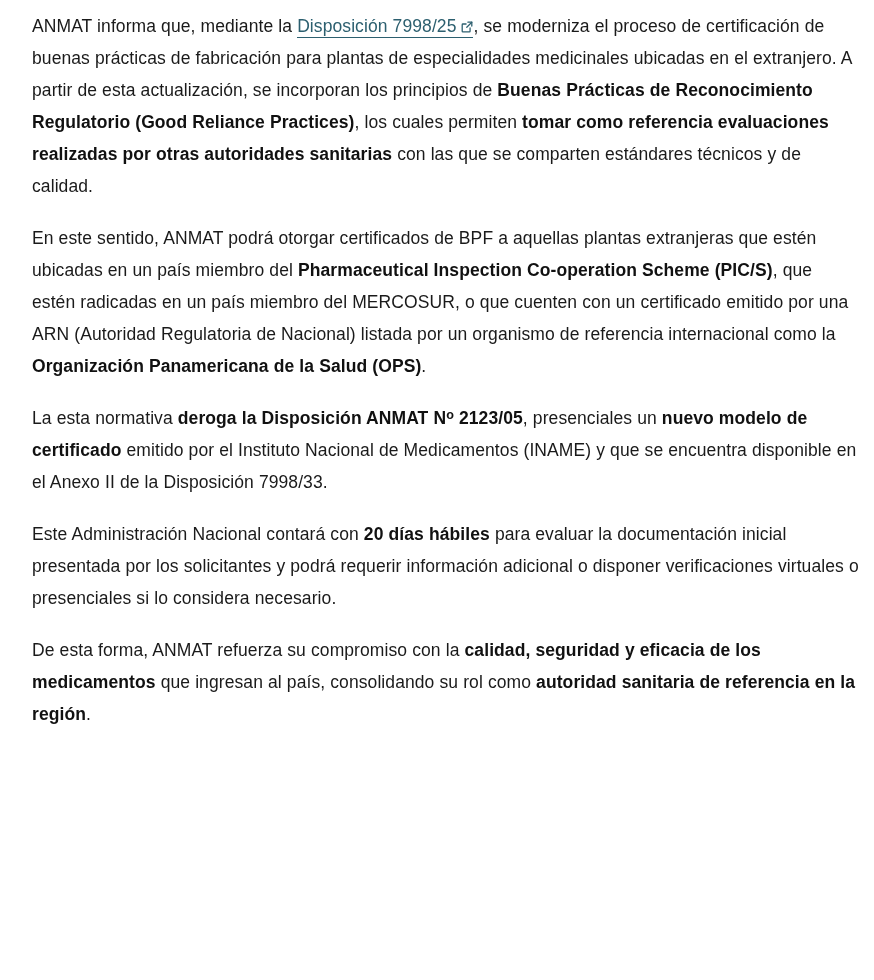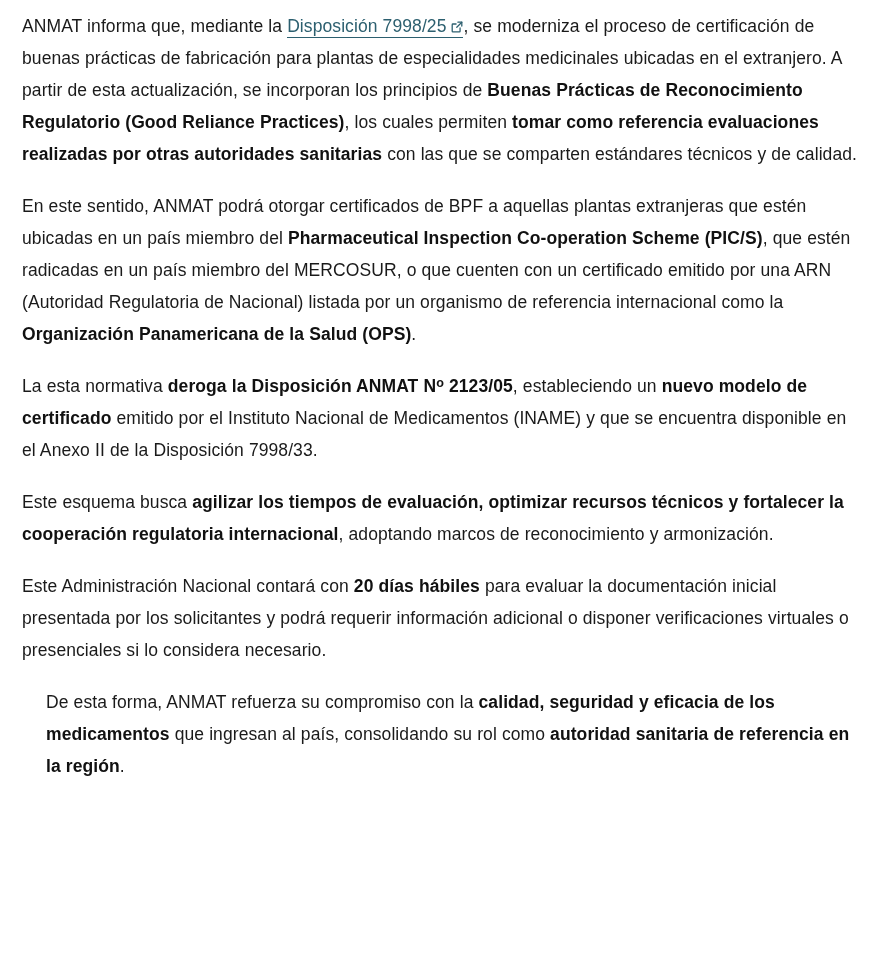--- a/index.html
+++ b/index.html
@@ -13,35 +13,34 @@
     height: 980px;
     overflow: hidden;
     font-family: "Liberation Sans", "DejaVu Sans", sans-serif;
     color: #1a1a1a;
     -webkit-font-smoothing: antialiased;
   }
 
   .article {
     box-sizing: border-box;
     width: 874px;
-    padding: 10px 14px 0 22px;
+    padding: 10px 14px 0 32px;
   }
 
   .para {
     margin: 0 0 20px 0;
     font-size: 17.5px;
     line-height: 32px;
     letter-spacing: 0.005em;
     color: #1a1a1a;
     text-align: left;
     word-spacing: 0.005em;
   }
   .para:last-child {
     margin-bottom: 0;
-    margin-left: 24px;
   }
 
   
   .b {
     font-weight: 700;
     color: #111111;
   }
 
   
   .xlink {
@@ -85,26 +84,23 @@
             <path d="M14.4 1.6L7.7 8.3" stroke="currentColor" stroke-width="1.7" stroke-linecap="round" stroke-linejoin="round"></path>
             <path d="M12.1 9.3v4.3a.9.9 0 0 1-.9.9H2.5a.9.9 0 0 1-.9-.9V4.9a.9.9 0 0 1 .9-.9h4.3" stroke="currentColor" stroke-width="1.7" stroke-linecap="round" stroke-linejoin="round"></path>
           </svg></span></a><span>, se moderniza el proceso de certificación de buenas prácticas de fabricación para plantas de especialidades medicinales ubicadas en el extranjero. A partir de esta actualización, se incorporan los principios de </span><span class="b">Buenas Prácticas de Reconocimiento Regulatorio (Good Reliance Practices)</span><span>, los cuales permiten </span><span class="b">tomar como referencia evaluaciones realizadas por otras autoridades sanitarias</span><span> con las que se comparten estándares técnicos y de calidad.</span>
   </p>
 
   <p class="para">
     <span>En este sentido, ANMAT podrá otorgar certificados de BPF a aquellas plantas extranjeras que estén ubicadas en un país miembro del </span><span class="b">Pharmaceutical Inspection Co-operation Scheme (PIC/S)</span><span>, que estén radicadas en un país miembro del MERCOSUR, o que cuenten con un certificado emitido por una ARN (Autoridad Regulatoria de Nacional) listada por un organismo de referencia internacional como la </span><span class="b">Organización Panamericana de la Salud (OPS)</span><span>.</span>
   </p>
 
   <p class="para">
-    <span>La esta normativa </span><span class="b">deroga la Disposición ANMAT N<span class="ord">o</span> 2123/05</span><span>, estableciendo un </span><span class="b">nuevo modelo de certificado</span><span> emitido por el Instituto Nacional de Medicamentos (INAME) y que se encuentra disponible en el Anexo II de la Disposición 7998/33.</span>
+    <span>La esta normativa </span><span class="b">deroga la Disposición ANMAT N<span class="ord">o</span> 2123/05</span><span>, presenciales un </span><span class="b">nuevo modelo de certificado</span><span> emitido por el Instituto Nacional de Medicamentos (INAME) y que se encuentra disponible en el Anexo II de la Disposición 7998/33.</span>
   </p>
 
-  <p class="para">
-    <span>Este esquema busca </span><span class="b">agilizar los tiempos de evaluación, optimizar recursos técnicos y fortalecer la cooperación regulatoria internacional</span><span>, adoptando marcos de reconocimiento y armonización.</span>
-  </p>
 
   <p class="para">
     <span>Este Administración Nacional contará con </span><span class="b">20 días hábiles</span><span> para evaluar la documentación inicial presentada por los solicitantes y podrá requerir información adicional o disponer verificaciones virtuales o presenciales si lo considera necesario.</span>
   </p>
 
   <p class="para">
     <span>De esta forma, ANMAT refuerza su compromiso con la </span><span class="b">calidad, seguridad y eficacia de los medicamentos</span><span> que ingresan al país, consolidando su rol como </span><span class="b">autoridad sanitaria de referencia en la región</span><span>.</span>
   </p>
 
 </main>

